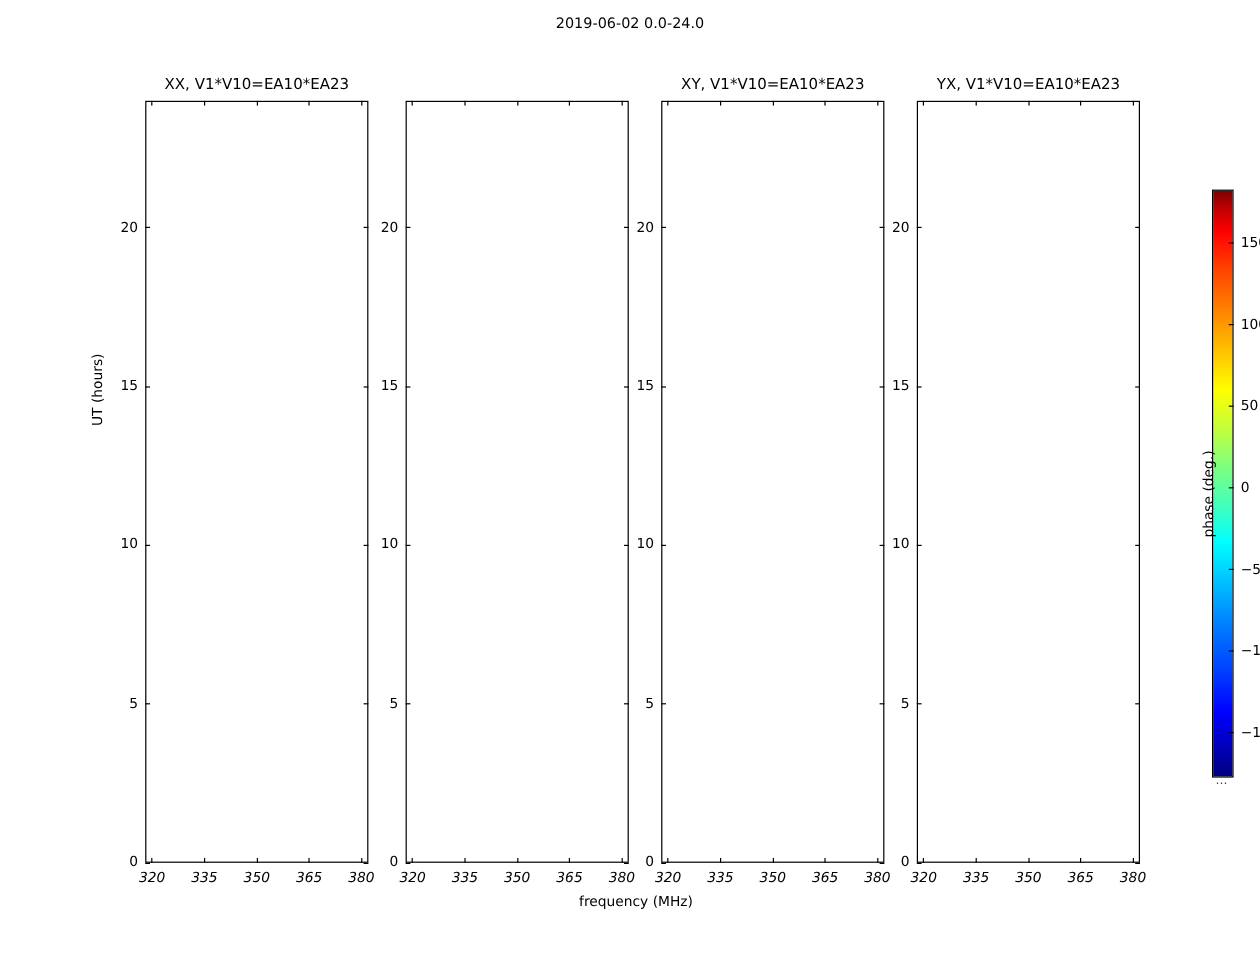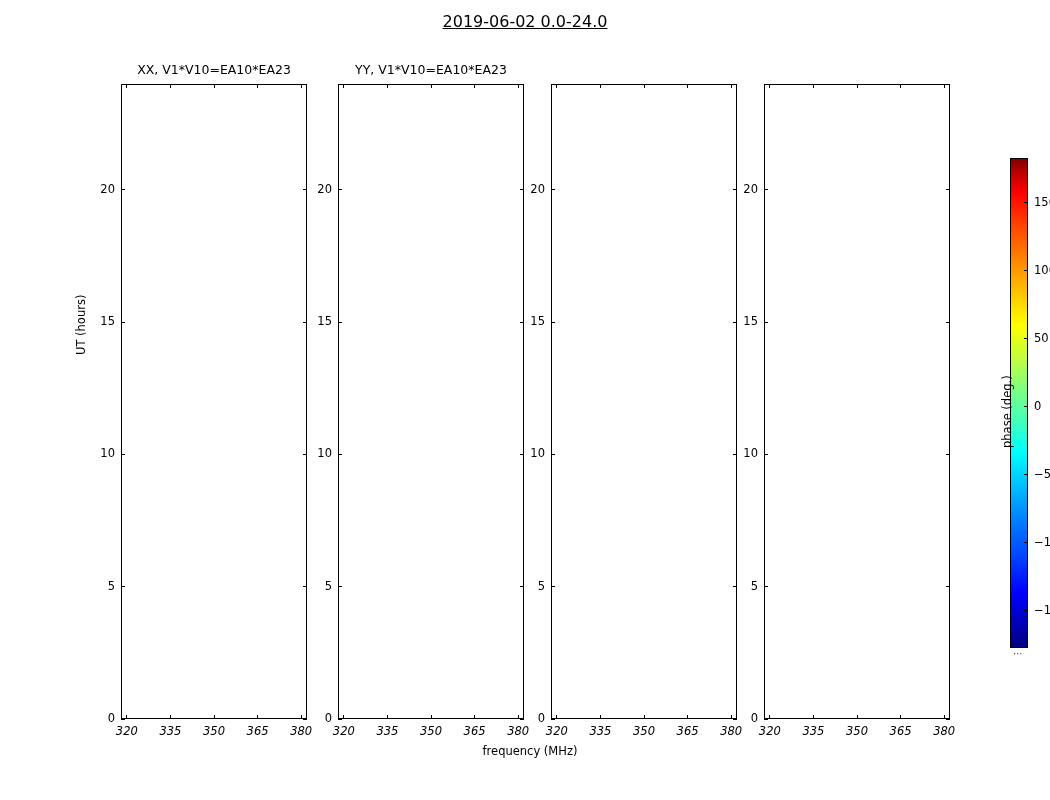--- a/index.html
+++ b/index.html
@@ -21,23 +21,22 @@
     top: 0;
     width: 1050px;
     height: 800px;
   }
   .suptitle {
     position: absolute;
     left: 0;
     top: 12px;
     width: 1050px;
     text-align: center;
-    font-size: 16px;
+    font-size: 12px;
     color: #000;
-    text-decoration: underline;
   }
   .panel {
     position: absolute;
     top: 84px;
     height: 635px;
     box-sizing: border-box;
   }
   .panel .axes {
     position: absolute;
     left: 0;
@@ -250,21 +249,20 @@
       <div class="xlabel">365</div>
     </div>
     <div class="xtick" style="left:180.2px">
       <div class="tin-bot"></div>
       <div class="tin-top"></div>
       <div class="xlabel">380</div>
     </div>
   </div>
 
   <div class="panel" id="panel-1" style="left:338px; width:186px;">
-    <div class="panel-title">YY, V1*V10=EA10*EA23</div>
     <div class="axes"></div>
     <div class="ytick" style="top:635px">
       <div class="tin-left"></div>
       <div class="tin-right"></div>
       <div class="ylabel">0</div>
     </div>
     <div class="ytick" style="top:502.7px">
       <div class="tin-left"></div>
       <div class="tin-right"></div>
       <div class="ylabel">5</div>
@@ -305,20 +303,21 @@
       <div class="xlabel">365</div>
     </div>
     <div class="xtick" style="left:180.2px">
       <div class="tin-bot"></div>
       <div class="tin-top"></div>
       <div class="xlabel">380</div>
     </div>
   </div>
 
   <div class="panel" id="panel-2" style="left:551px; width:186px;">
+    <div class="panel-title">XY, V1*V10=EA10*EA23</div>
     <div class="axes"></div>
     <div class="ytick" style="top:635px">
       <div class="tin-left"></div>
       <div class="tin-right"></div>
       <div class="ylabel">0</div>
     </div>
     <div class="ytick" style="top:502.7px">
       <div class="tin-left"></div>
       <div class="tin-right"></div>
       <div class="ylabel">5</div>
@@ -359,20 +358,21 @@
       <div class="xlabel">365</div>
     </div>
     <div class="xtick" style="left:180.2px">
       <div class="tin-bot"></div>
       <div class="tin-top"></div>
       <div class="xlabel">380</div>
     </div>
   </div>
 
   <div class="panel" id="panel-3" style="left:764px; width:186px;">
+    <div class="panel-title">YX, V1*V10=EA10*EA23</div>
     <div class="axes"></div>
     <div class="ytick" style="top:635px">
       <div class="tin-left"></div>
       <div class="tin-right"></div>
       <div class="ylabel">0</div>
     </div>
     <div class="ytick" style="top:502.7px">
       <div class="tin-left"></div>
       <div class="tin-right"></div>
       <div class="ylabel">5</div>

